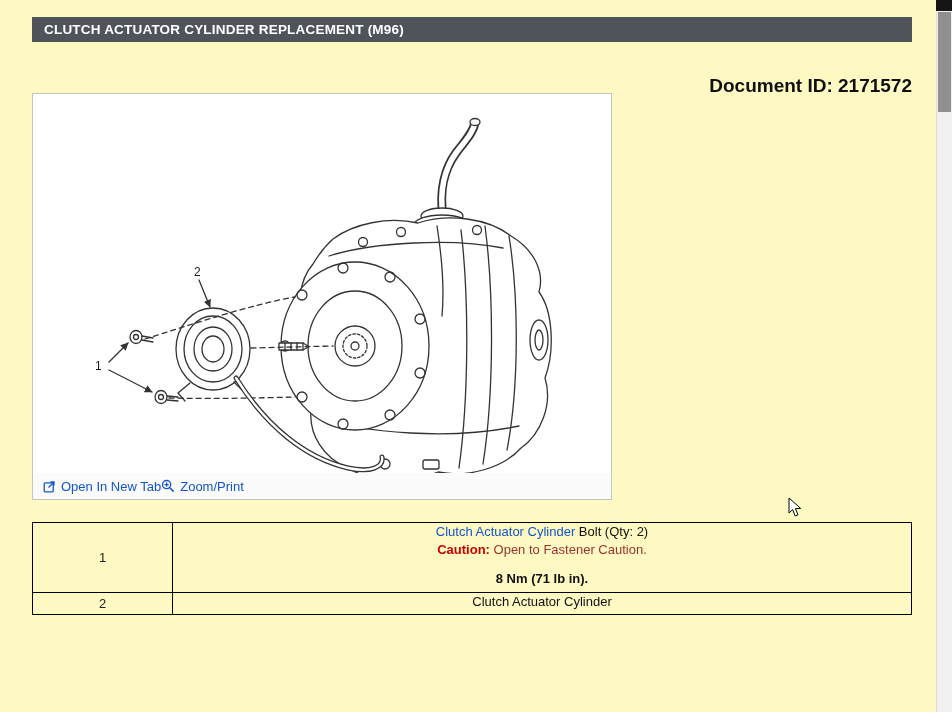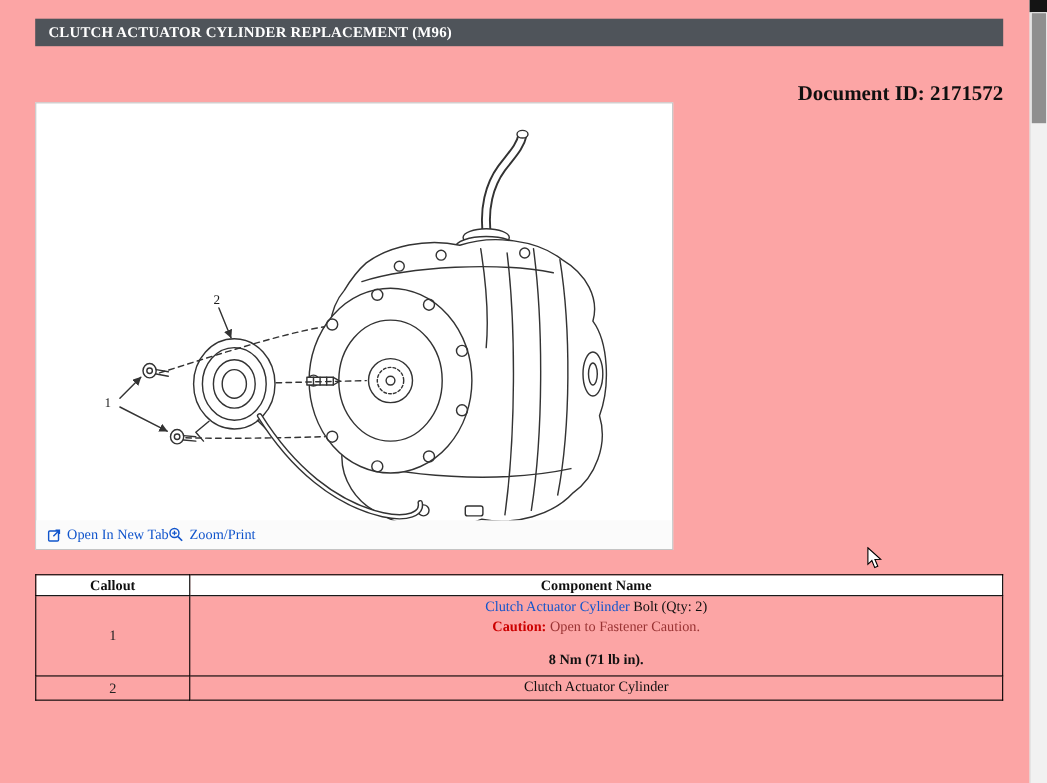--- a/index.html
+++ b/index.html
@@ -3,21 +3,21 @@
 <meta charset="utf-8">
 <style>
   :root{
     --link:#1155cc;
     --caution:#cc0000;
     --caution-link:#993333;
     --header-bg:#4f545a;
   }
   html,body{margin:0;padding:0;background:#fff;}
   body{font-family:"Liberation Sans", sans-serif;}
-  .screen{position:relative;width:952px;height:712px;background:#fca5a5;overflow:hidden;font-family:Liberation Serif, serif;}
+  .screen{position:relative;width:952px;height:712px;background:#fef9c3;overflow:hidden;}
 
   
   .title-bar{position:absolute;left:32px;top:17px;width:880px;height:25px;
     background:var(--header-bg);color:#fff;display:flex;align-items:center;
     padding-left:12px;box-sizing:border-box;font-size:13.5px;font-weight:bold;letter-spacing:.2px;}
 
   
   .doc-id{position:absolute;top:75px;right:40px;font-size:19px;font-weight:bold;color:#101010;}
 
   
@@ -170,24 +170,20 @@
       </div>
     </div>
   </div>
 
   <table class="callout-table">
     <colgroup>
         <col class="col-callout">
         <col>
       </colgroup>
     <tbody>
-        <tr>
-      <th>Callout</th>
-      <th>Component Name</th>
-    </tr>
     <tr>
       <td class="callout-cell">1</td>
       <td class="comp-cell">
         <div>
           <span class="lnk">Clutch Actuator Cylinder</span><span> Bolt (Qty: 2)</span>
         </div>
         <div class="cau-line">
           <span class="caution-label">Caution:</span><span class="caution-text"> Open to </span><span class="caution-link">Fastener Caution</span><span class="caution-text">.</span>
         </div>
         <div class="torque">8 Nm (71 lb in).</div>

